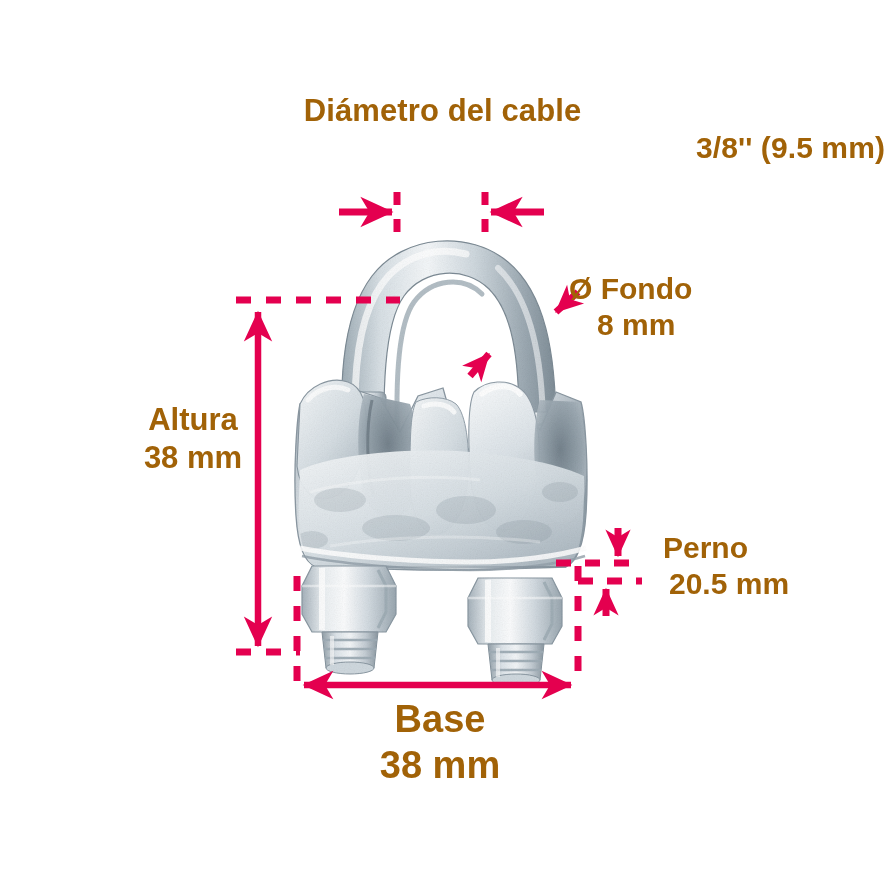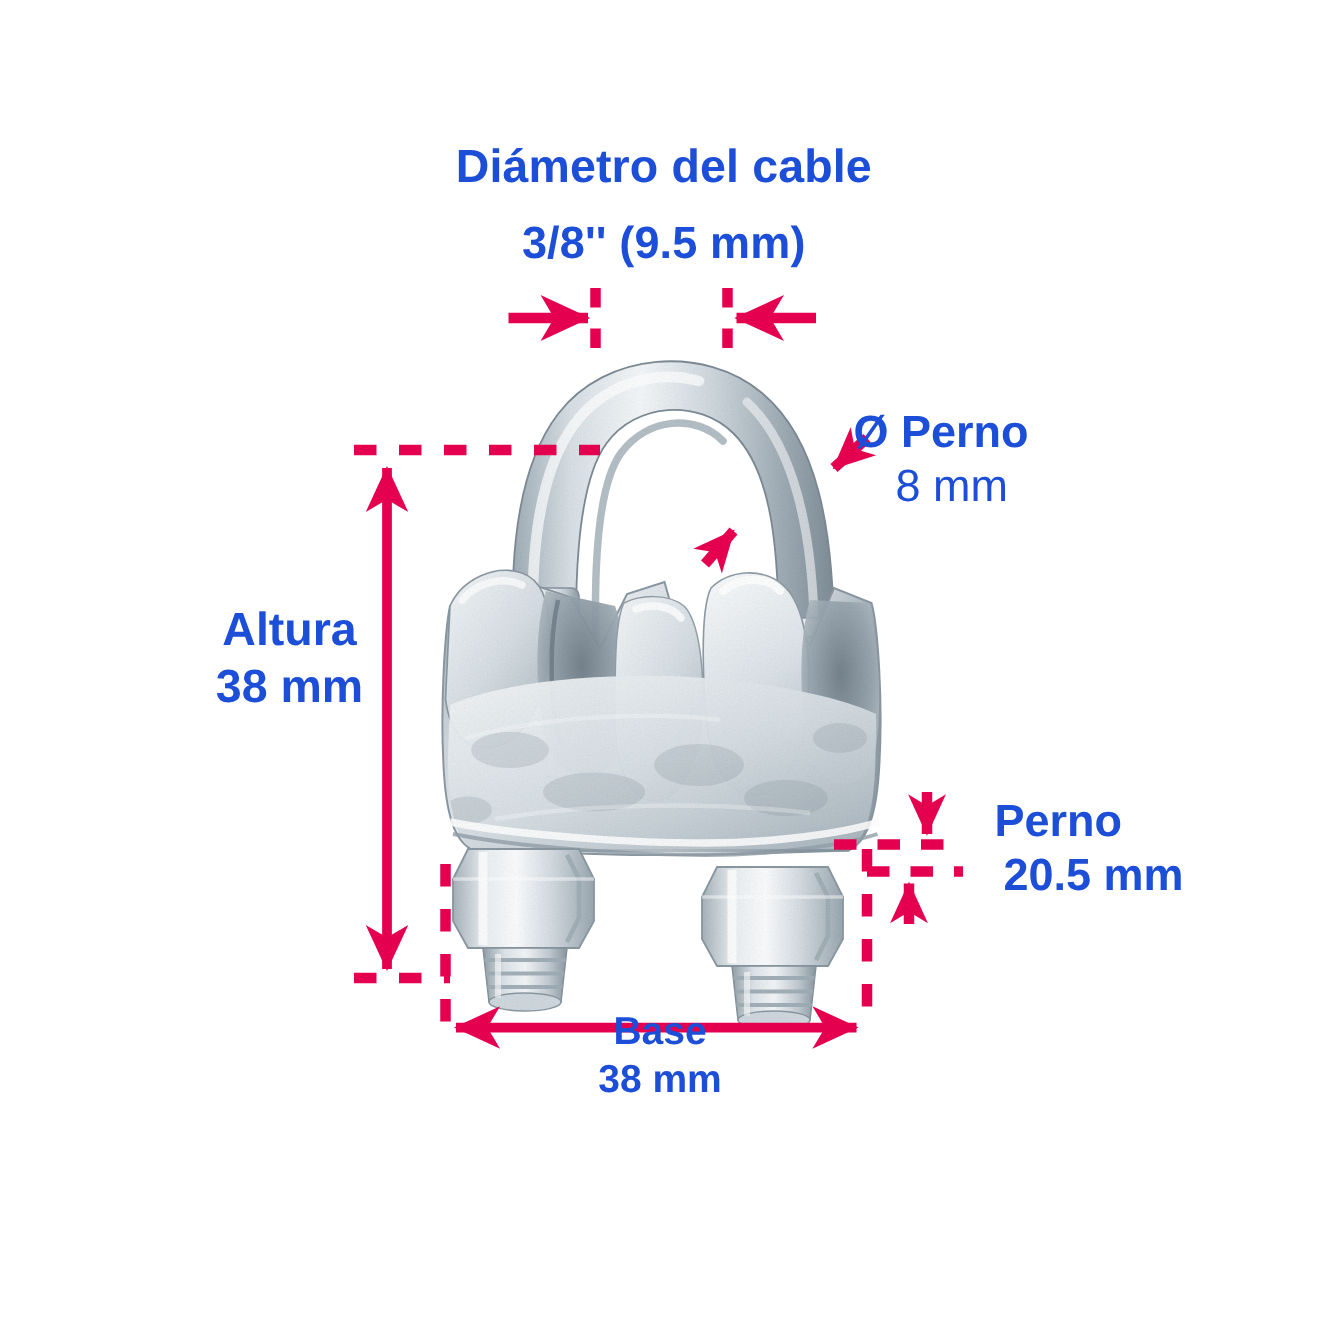--- a/index.html
+++ b/index.html
@@ -6,40 +6,40 @@
   body{
     width:885px;height:885px;position:relative;overflow:hidden;
     font-family:"Liberation Sans","DejaVu Sans",sans-serif;
     color:#1a1a1a;
     -webkit-font-smoothing:antialiased;
   }
   #stage{position:absolute;inset:0;}
   svg.layer{position:absolute;left:0;top:0;width:885px;height:885px;}
 
   
-  .lbl{position:absolute;text-align:center;line-height:1.12;white-space:nowrap;color:#1d4ed8;font-weight:700;}
+  .lbl{position:absolute;text-align:center;line-height:1.12;white-space:nowrap;color:#a16207;font-weight:700;}
   .lbl .l2{display:block;font-weight:600;}
 
   #title-block{left:0;top:94px;width:885px;font-size:31px;letter-spacing:.1px;}
   #title-block .l1{display:block;font-weight:700;}
-  #title-block .l2{font-weight:600;font-size:30px;margin-top:17px;}
+  #title-block .l2{font-weight:600;font-size:30px;margin-top:2px;text-align:right;}
 
   #perno-block{left:569px;top:272px;width:190px;text-align:left;font-size:30px;}
   #perno-block .l1{display:block;font-weight:700;}
-  #perno-block .l2{font-weight:400;margin-top:2px;padding-left:28px;}
+  #perno-block .l2{font-weight:700;margin-top:2px;padding-left:28px;}
 
   #altura-block{left:118px;top:403px;width:150px;font-size:31px;}
   #altura-block .l1{display:block;font-weight:700;}
   #altura-block .l2{font-weight:600;margin-top:3px;}
 
   #fondo-block{left:641px;top:531px;width:190px;text-align:left;font-size:30px;}
   #fondo-block .l1{display:block;font-weight:700;padding-left:22px;}
   #fondo-block .l2{font-weight:600;margin-top:2px;margin-left:28px;}
 
-  #base-block{left:300px;top:673px;width:280px;font-size:26px;}
+  #base-block{left:300px;top:698px;width:280px;font-size:38px;}
   #base-block .l1{display:block;font-weight:700;}
   #base-block .l2{font-weight:600;margin-top:3px;}
 </style>
 </head>
 <body style="background: rgb(255, 255, 255);">
 
 <div id="stage">
 
   <svg class="layer" id="product-layer" viewBox="0 0 885 885">
     <defs>
@@ -310,21 +310,21 @@
       </g>
     </g>
   </svg>
 
   <div class="lbl" id="title-block">
     <span class="l1">Diámetro del cable</span>
     <span class="l2">3/8'' (9.5 mm)</span>
   </div>
 
   <div class="lbl" id="perno-block">
-    <span class="l1">Ø Perno</span>
+    <span class="l1">Ø Fondo</span>
     <span class="l2">8 mm</span>
   </div>
 
   <div class="lbl" id="altura-block">
     <span class="l1">Altura</span>
     <span class="l2">38 mm</span>
   </div>
 
   <div class="lbl" id="fondo-block">
     <span class="l1">Perno</span>

